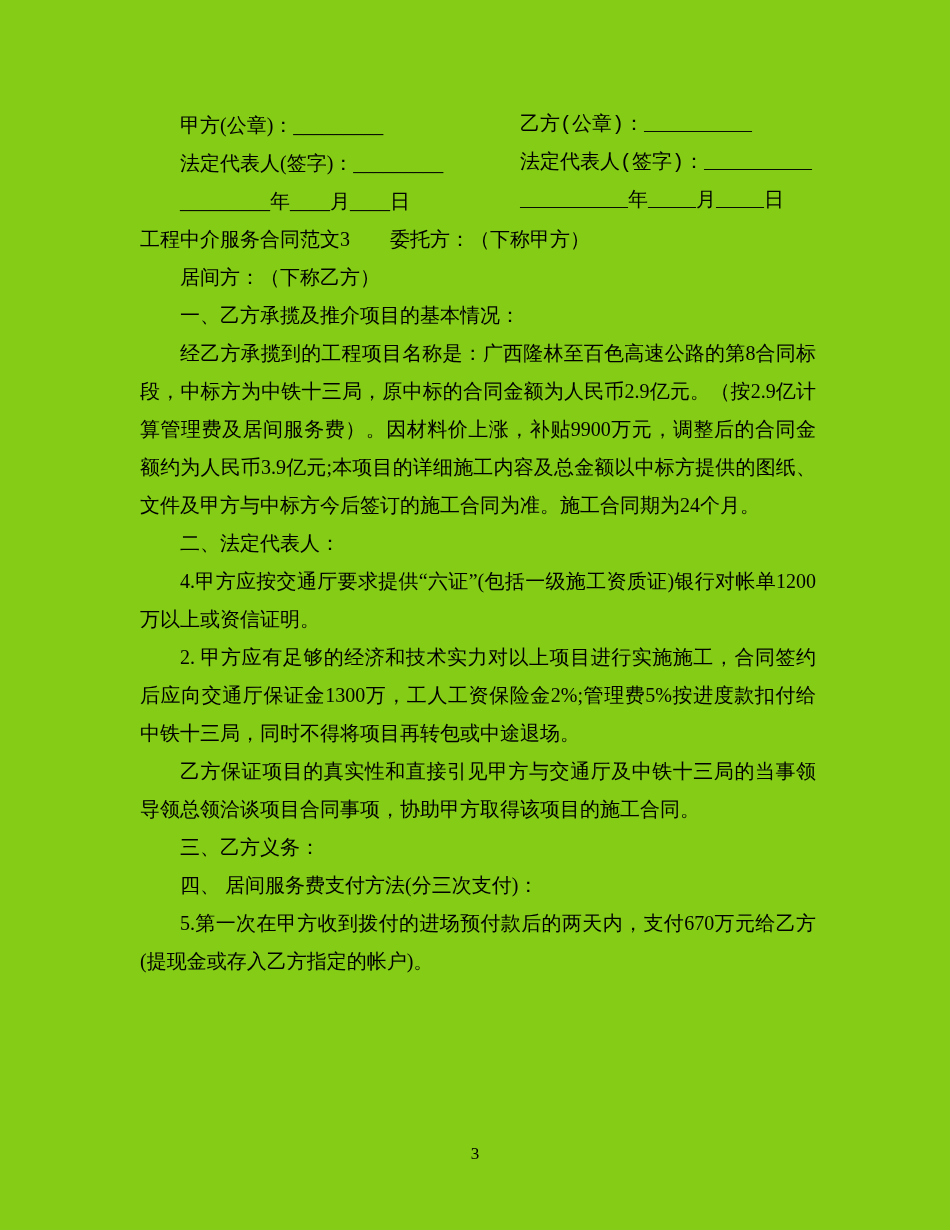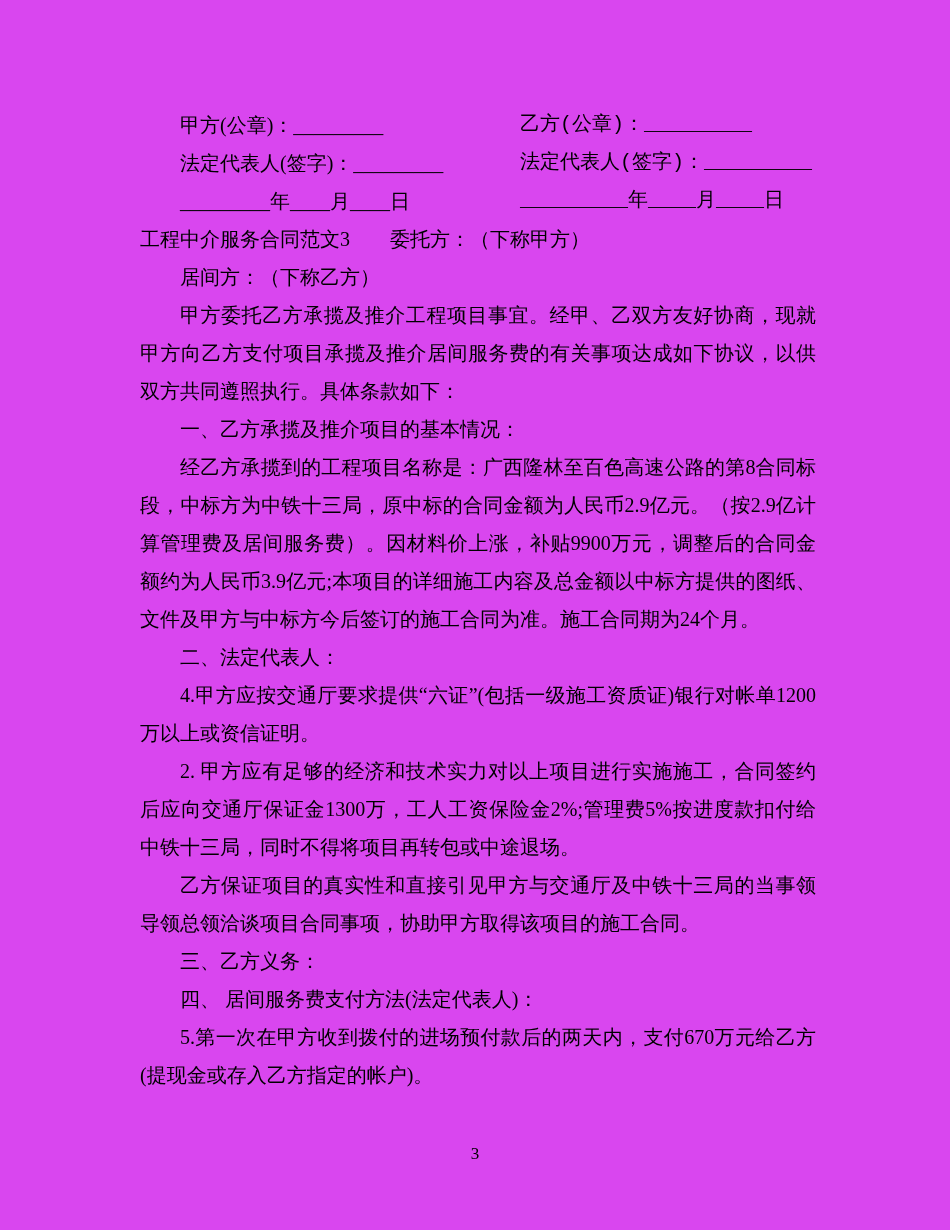--- a/index.html
+++ b/index.html
@@ -7,21 +7,21 @@
     width: 950px;
     height: 1230px;
     background: #ffffff;
     font-family: "Liberation Serif", "DejaVu Serif", serif;
     color: #000000;
   }
   .page {
     position: relative;
     width: 950px;
     height: 1230px;
-    background: #d946ef;
+    background: #84cc16;
     overflow: hidden;
   }
   .content {
     position: absolute;
     top: 106px;
     left: 140px;
     width: 676px;
     font-size: 20px;
     line-height: 38px;
     text-align: justify;
@@ -72,27 +72,26 @@
       <span class="sig-right">法定代表人(签字)：_________</span>
     </div>
 
     <div class="sig-row">
       <span class="sig-left">_________年____月____日</span>
       <span class="sig-right">_________年____月____日</span>
     </div>
 
     <p class="para noindent">工程中介服务合同范文3　　委托方：（下称甲方）</p>
     <p class="para">居间方：（下称乙方）</p>
-    <p class="para">甲方委托乙方承揽及推介工程项目事宜。经甲、乙双方友好协商，现就甲方向乙方支付项目承揽及推介居间服务费的有关事项达成如下协议，以供双方共同遵照执行。具体条款如下：</p>
     <p class="para">一、乙方承揽及推介项目的基本情况：</p>
     <p class="para">经乙方承揽到的工程项目名称是：广西隆林至百色高速公路的第8合同标段，中标方为中铁十三局，原中标的合同金额为人民币2.9亿元。（按2.9亿计算管理费及居间服务费）。因材料价上涨，补贴9900万元，调整后的合同金额约为人民币3.9亿元;本项目的详细施工内容及总金额以中标方提供的图纸、文件及甲方与中标方今后签订的施工合同为准。施工合同期为24个月。</p>
     <p class="para">二、法定代表人：</p>
     <p class="para">4.甲方应按交通厅要求提供“六证”(包括一级施工资质证)银行对帐单1200万以上或资信证明。</p>
     <p class="para">2. 甲方应有足够的经济和技术实力对以上项目进行实施施工，合同签约后应向交通厅保证金1300万，工人工资保险金2%;管理费5%按进度款扣付给中铁十三局，同时不得将项目再转包或中途退场。</p>
     <p class="para">乙方保证项目的真实性和直接引见甲方与交通厅及中铁十三局的当事领导领总领洽谈项目合同事项，协助甲方取得该项目的施工合同。</p>
     <p class="para">三、乙方义务：</p>
-    <p class="para">四、 居间服务费支付方法(法定代表人)：</p>
+    <p class="para">四、 居间服务费支付方法(分三次支付)：</p>
     <p class="para">5.第一次在甲方收到拨付的进场预付款后的两天内，支付670万元给乙方(提现金或存入乙方指定的帐户)。</p>
 
   </div>
 
   <div class="page-number">3</div>
 </div>
 
 </body></html>

